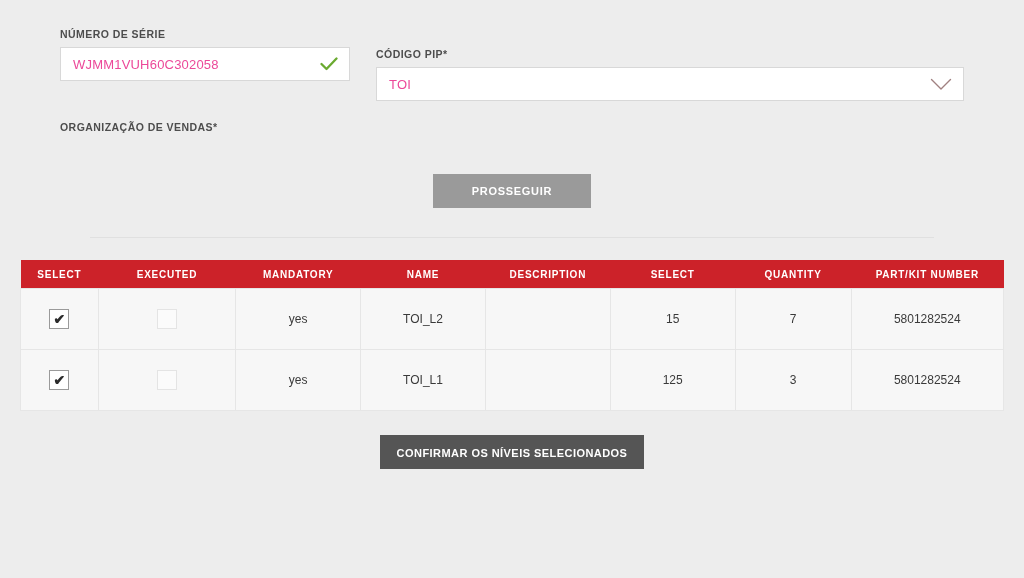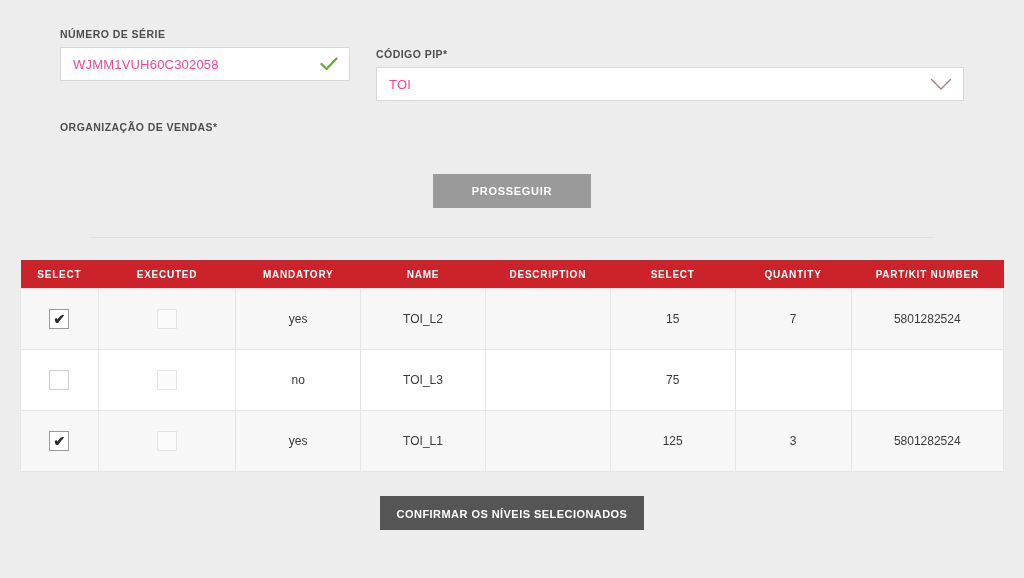--- a/index.html
+++ b/index.html
@@ -261,30 +261,20 @@
                 <span class="tick">✔</span>
               </span></td>
             <td><span class="cbox muted"></span></td>
             <td>yes</td>
             <td>TOI_L2</td>
             <td></td>
             <td>15</td>
             <td>7</td>
             <td>5801282524</td>
           </tr>
-          <tr class="plain">
-            <td><span class="cbox"></span></td>
-            <td><span class="cbox muted"></span></td>
-            <td>no</td>
-            <td>TOI_L3</td>
-            <td></td>
-            <td>75</td>
-            <td></td>
-            <td></td>
-          </tr>
           <tr class="tint">
             <td><span class="cbox checked">
                 <span class="tick">✔</span>
               </span></td>
             <td><span class="cbox muted"></span></td>
             <td>yes</td>
             <td>TOI_L1</td>
             <td></td>
             <td>125</td>
             <td>3</td>

